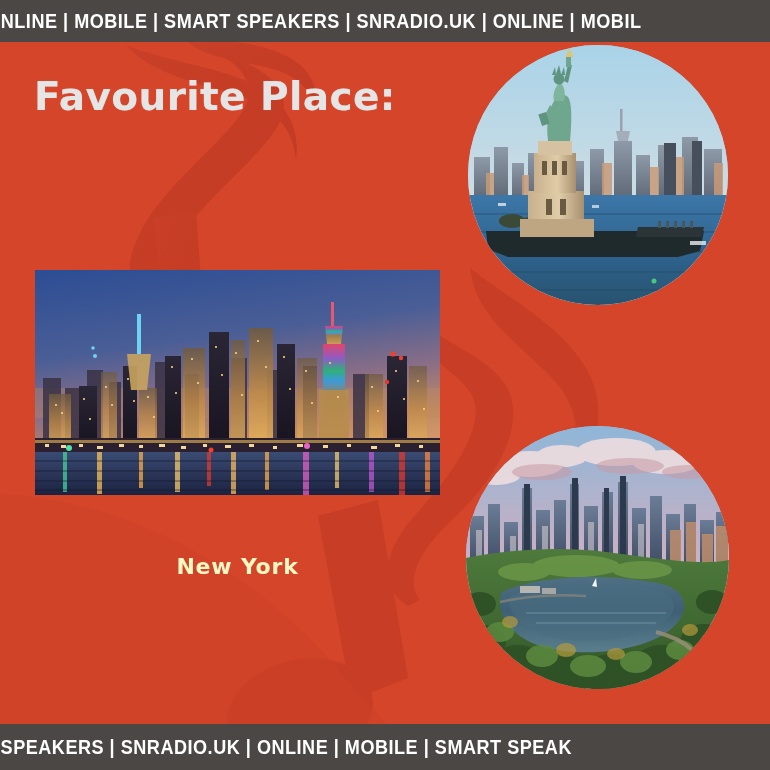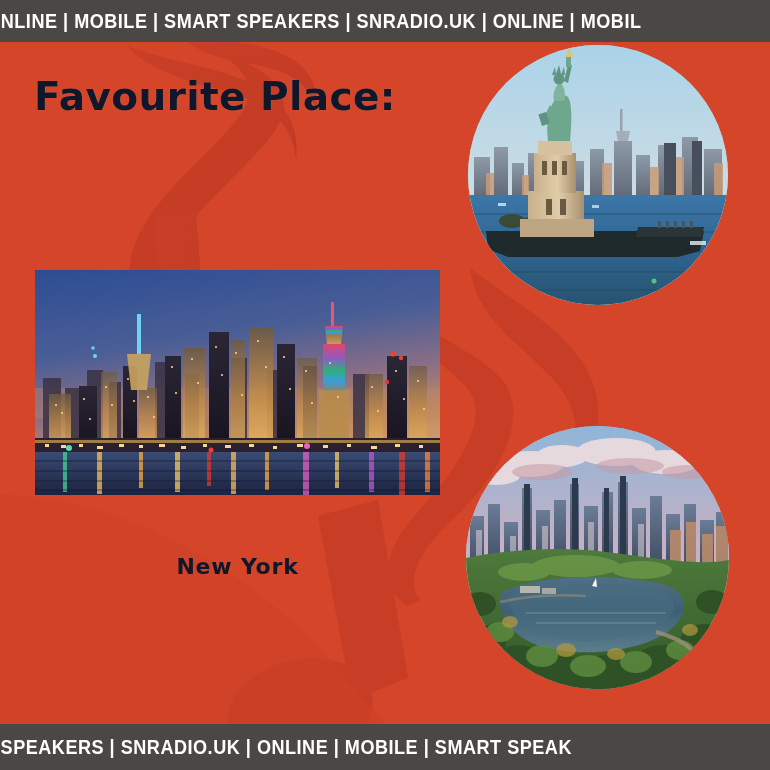--- a/index.html
+++ b/index.html
@@ -45,35 +45,35 @@
     transform-origin: left center;
     font-stretch: condensed;
   }
   .banner.top .banner-strip { margin-left: -44px; }
   .banner.bottom .banner-strip { margin-left: -118px; }
 
   
   .title {
     position: absolute;
     left: 34px; top: 74px;
-    color: #0f172a;
+    color: #e5e5e5;
     font-size: 39px;
     font-weight: bold;
     letter-spacing: 0.4px;
     font-family: "DejaVu Sans", sans-serif;
     text-shadow: 0 0 1px rgba(255,255,255,0.25);
   }
 
   
   .caption {
     position: absolute;
     left: 35px; top: 554px;
     width: 405px;
     text-align: center;
-    color: #0f172a;
+    color: #fef9c3;
     font-size: 22px;
     font-weight: bold;
     letter-spacing: 0.8px;
     font-family: "DejaVu Sans", sans-serif;
   }
 
   
   .photo-rect {
     position: absolute;
     left: 35px; top: 270px;

